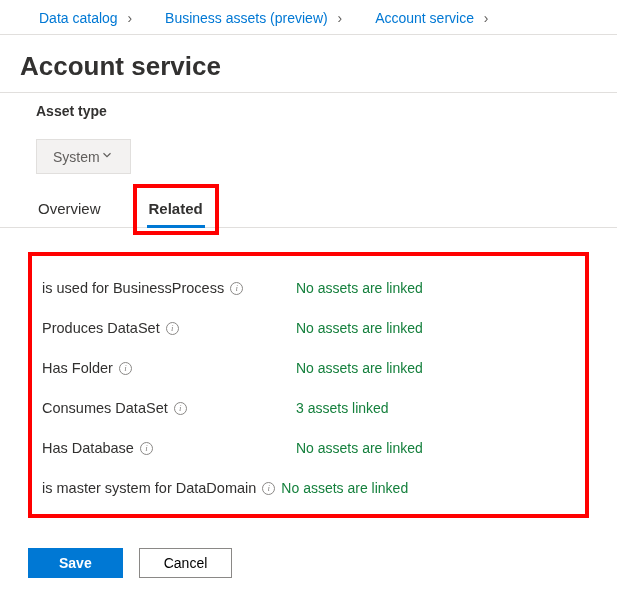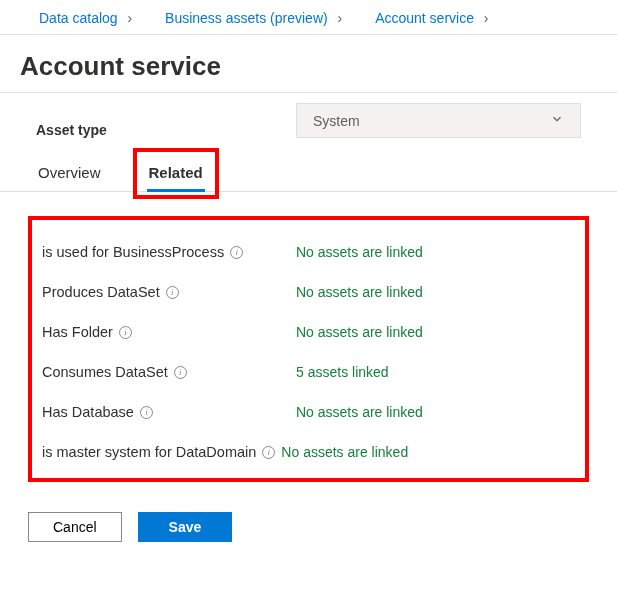--- a/index.html
+++ b/index.html
@@ -2,21 +2,21 @@
 <html><head>
   <meta charset="utf-8">
   <style>
     * { box-sizing: border-box; margin: 0; padding: 0; }
     body { font-family: "Segoe UI", -apple-system, sans-serif; font-size: 14px; color: #323130; background: #fff; width: 617px; }
     .breadcrumb { padding: 10px 16px 8px; font-size: 14px; }
     .breadcrumb a { color: #0078d4; text-decoration: none; margin-left: 23px; }
     .breadcrumb .sep { color: #605e5c; margin: 0 6px; }
     .hr-light { border: none; border-top: 1px solid #e1dfdd; }
     .page-title { font-size: 26px; font-weight: 600; padding: 16px 20px 10px; }
-    .field-row { display: flex; align-items: flex-end; padding: 10px 36px 16px; gap: 20px; }
+    .field-row { display: flex; align-items: flex-start; padding: 10px 36px 16px; gap: 20px; flex-direction: column; }
     .field-label { font-weight: 600; width: 240px; }
     .select { flex: 1; background: #f3f2f1; border: 1px solid #e1dfdd; padding: 8px 16px; display: flex; justify-content: space-between; align-items: center; color: #605e5c; cursor: pointer; }
     .chevron svg { width: 14px; height: 14px; stroke: #605e5c; }
     .tabs { display: flex; gap: 44px; padding: 0 36px; }
     .tab { padding: 10px 2px; cursor: pointer; font-size: 15px; color: #323130; position: relative; }
     .tab.active { font-weight: 600; }
     .tab.active::after { content: ""; position: absolute; left: 0; right: 0; bottom: -1px; height: 3px; background: #0078d4; }
     .tab-highlight-box { position: absolute; border: 4px solid red; left: -14px; right: -14px; top: -6px; bottom: -8px; pointer-events: none; }
     .tab-wrap { position: relative; }
     .related-box { margin: 24px 28px 0; border: 4px solid red; padding: 12px 10px 6px; }
@@ -87,34 +87,34 @@
       <span>Has Folder</span>
       <span class="info-icon">i</span>
     </div>
     <a class="rel-link">No assets are linked</a>
   </div>
   <div class="rel-row">
     <div class="rel-label">
       <span>Consumes DataSet</span>
       <span class="info-icon">i</span>
     </div>
-    <a class="rel-link">5 assets linked</a>
+    <a class="rel-link">3 assets linked</a>
   </div>
   <div class="rel-row">
     <div class="rel-label">
       <span>Has Database</span>
       <span class="info-icon">i</span>
     </div>
     <a class="rel-link">No assets are linked</a>
   </div>
   <div class="rel-row">
     <div class="rel-label" style="min-width:auto;">
       <span>is master system for DataDomain</span>
       <span class="info-icon">i</span>
     </div>
     <a class="rel-link">No assets are linked</a>
   </div>
 </div>
 
 <div class="buttons">
+  <button class="btn primary">Save</button>
   <button class="btn">Cancel</button>
-  <button class="btn primary">Save</button>
 </div>
 
 </body></html>

